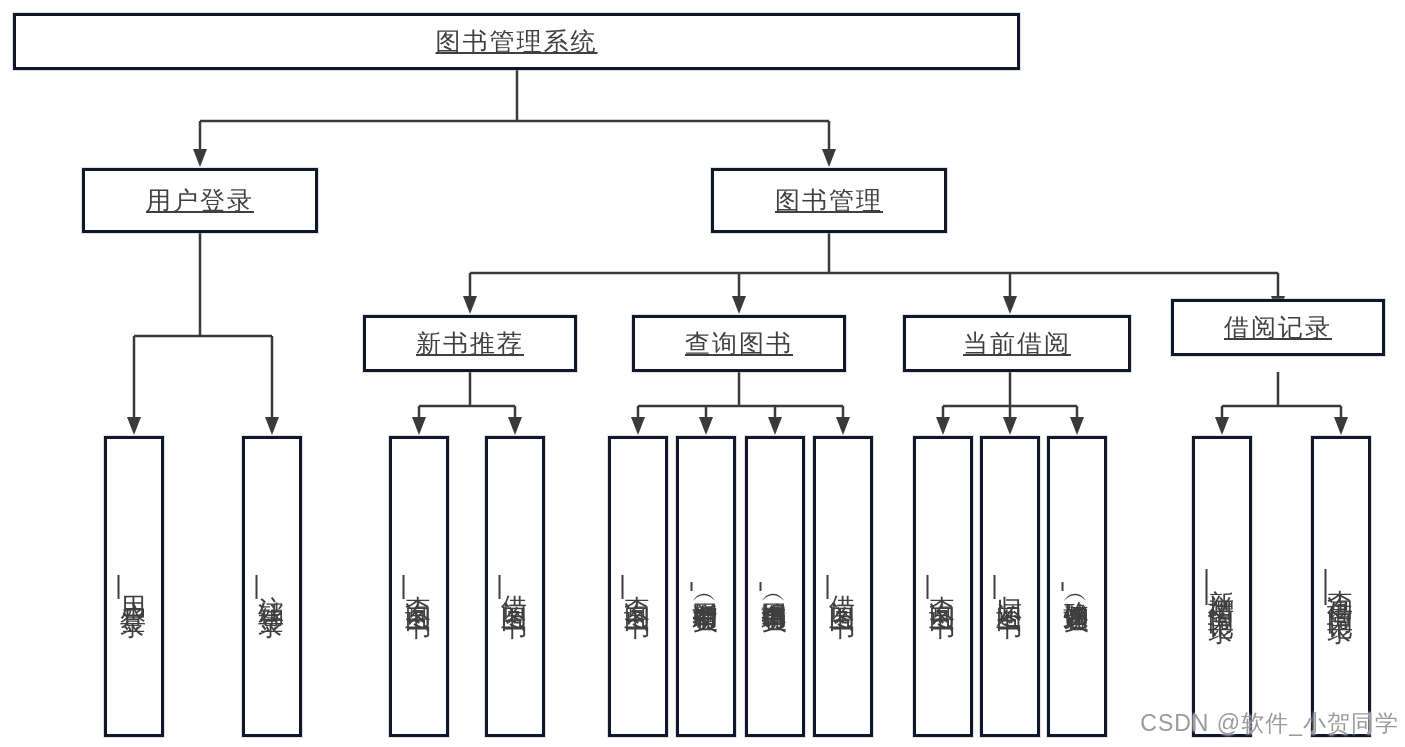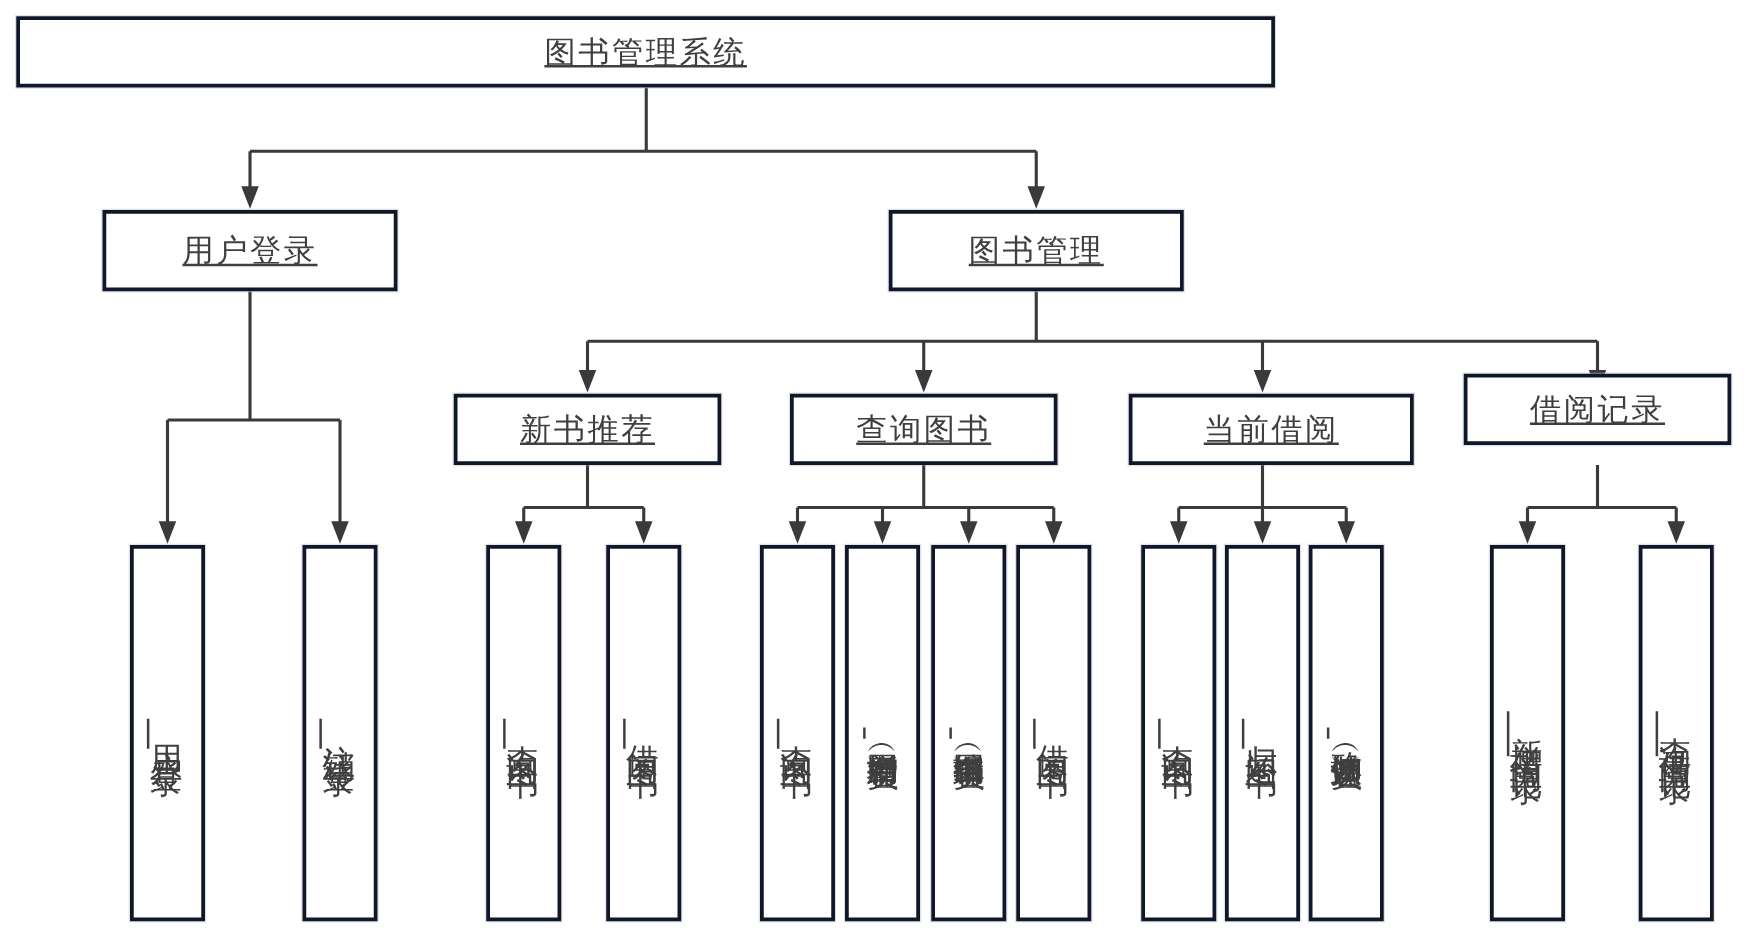--- a/index.html
+++ b/index.html
@@ -196,14 +196,15 @@
     <span>确认归还（管理员）</span>
   </div>
 
   <div class="node v" style="left:1192px;">
     <span>新增借阅记录</span>
   </div>
   <div class="node v" style="left:1311px;">
     <span>查询借阅记录</span>
   </div>
 
+  <div class="watermark">CSDN @软件_小贺同学</div>
 
 </div>
 
 </body></html>

